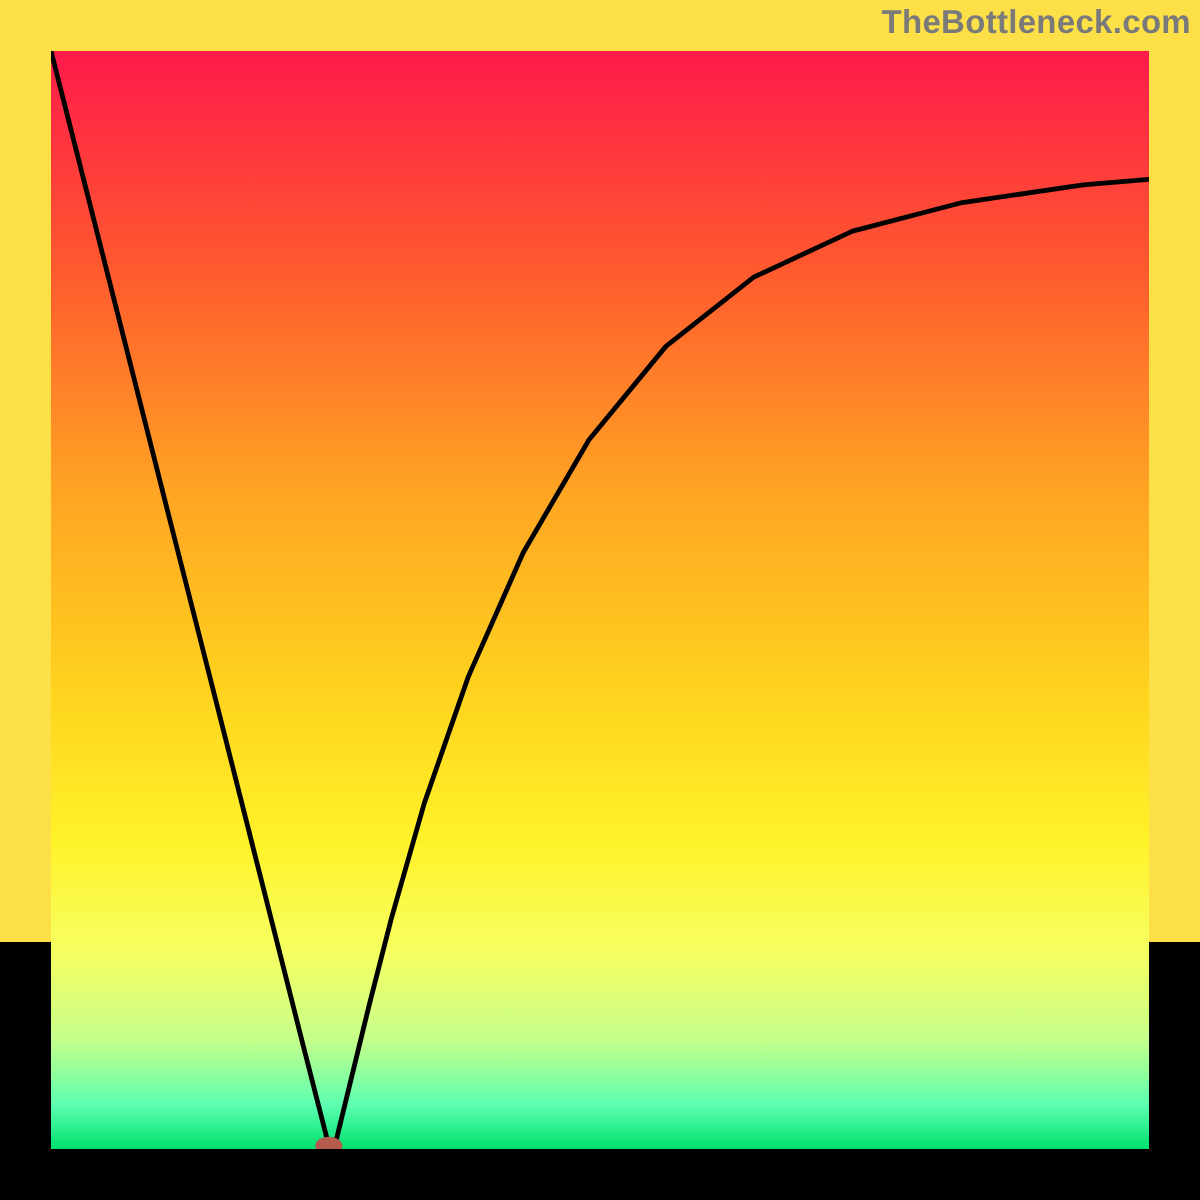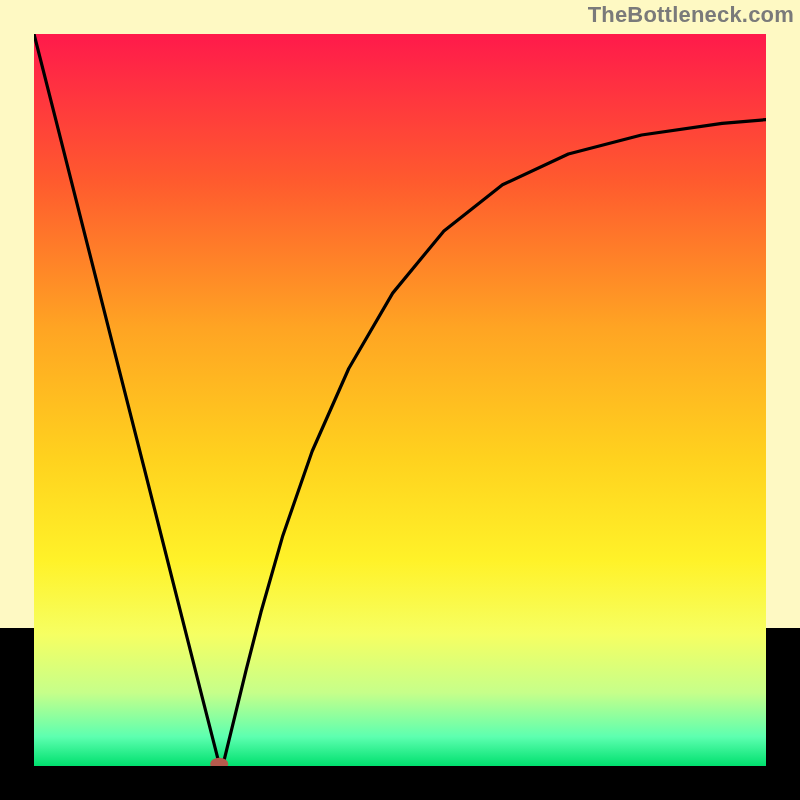--- a/index.html
+++ b/index.html
@@ -9,21 +9,21 @@
     height: 800px;
     background: #000;
     overflow: hidden;
   }
   .frame {
     position: absolute;
     left: 0;
     top: 0;
     width: 800px;
     height: 628px;
-    background: #fef9c3;
+    background: #fde047;
   }
   .watermark {
     position: absolute;
     top: 2px;
     right: 6px;
     font-family: Arial, Helvetica, sans-serif;
     font-size: 22px;
     font-weight: 600;
     color: #7a7a7a;
     letter-spacing: 0.2px;

